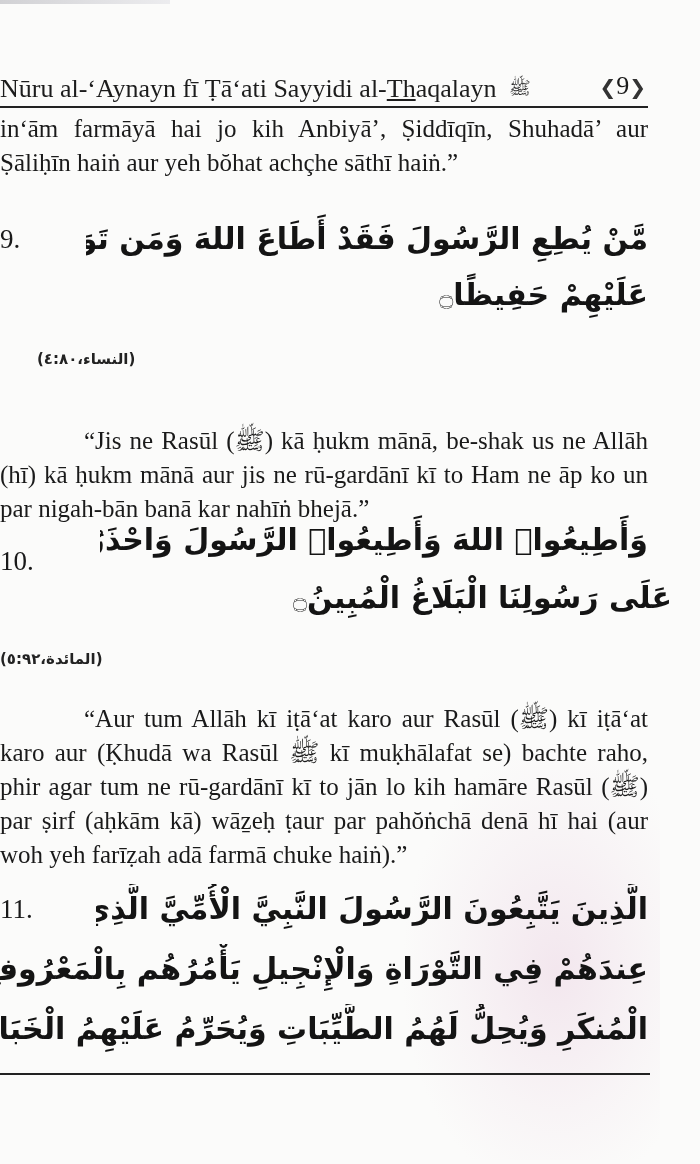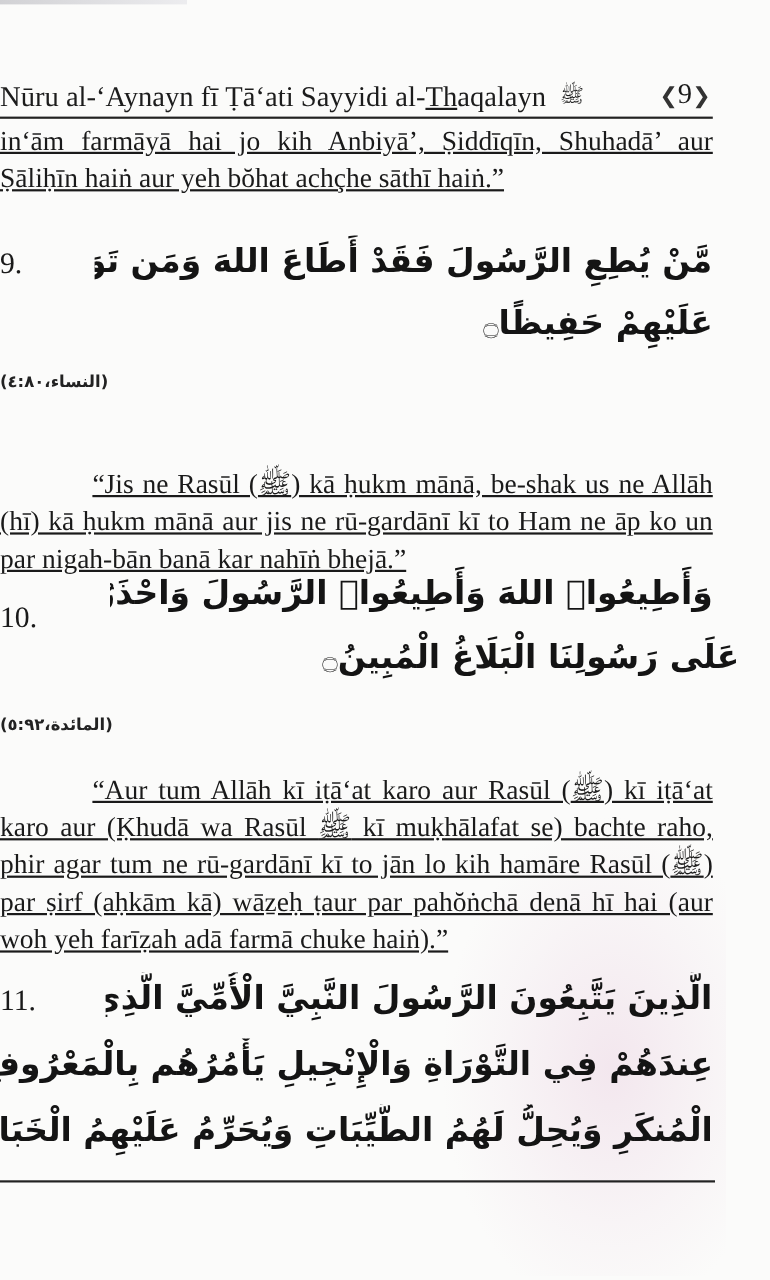--- a/index.html
+++ b/index.html
@@ -70,21 +70,20 @@
     }
 
     .para {
       position: absolute;
       left: 0;
       width: 648px;
       font-size: 25px;
       line-height: 34px;
       text-align: justify;
       color: #1a1a1a;
-      text-decoration: underline;
     }
     .para.indent { text-indent: 84px; margin-top: 16px; }
 
     .ar-line {
       position: absolute;
       left: 0;
       width: 648px;
       direction: rtl;
       font-family: "DejaVu Sans", sans-serif;
       font-weight: bold;
@@ -145,21 +144,21 @@
   </div>
 </div>
 
 <div class="para" style="top:112px;">in‘ām farmāyā hai jo kih Anbiyā’, Ṣiddīqīn, Shuhadā’ aur Ṣāliḥīn haiṅ aur yeh bŏhat achçhe sāthī haiṅ.”</div>
 
 <div class="verse-num" style="top:214px;">9.</div>
 <div class="ar-line" style="top:214px; left:86px; width:562px;">مَّنْ يُطِعِ الرَّسُولَ فَقَدْ أَطَاعَ اللهَ وَمَن تَوَلَّى فَمَا أَرْسَلْنَاكَ</div>
 <div class="ar-line short" style="top:270px;">
   <span>عَلَيْهِمْ حَفِيظًا</span><span class="ayah-end">۝</span>
 </div>
-<div class="ref" style="top:338px;">(النساء،٤:٨٠)</div>
+<div class="ref" style="top:350px;padding-left:37px;">(النساء،٤:٨٠)</div>
 <div class="para indent" style="top:408px;">“Jis ne Rasūl (ﷺ) kā ḥukm mānā, be-shak us ne Allāh (hī) kā ḥukm mānā aur jis ne rū-gardānī kī to Ham ne āp ko un par nigah-bān banā kar nahīṅ bhejā.”</div>
 
 <div class="verse-num" style="top:536px;">10.</div>
 <div class="ar-line" style="top:515px; left:100px; width:548px;">وَأَطِيعُوا۟ اللهَ وَأَطِيعُوا۟ الرَّسُولَ وَاحْذَرُوا۟ فَإِن تَوَلَّيْتُمْ فَاعْلَمُوٓا۟ أَنَّمَا</div>
 <div class="ar-line short" style="top:573px;margin-left:24px;">
   <span>عَلَى رَسُولِنَا الْبَلَاغُ الْمُبِينُ</span><span class="ayah-end">۝</span>
 </div>
 <div class="ref" style="top:650px;">(المائدة،٥:٩٢)</div>
 <div class="para indent" style="top:686px;">“Aur tum Allāh kī iṭā‘at karo aur Rasūl (ﷺ) kī iṭā‘at karo aur (Ḳhudā wa Rasūl ﷺ kī muḳhālafat se) bachte raho, phir agar tum ne rū-gardānī kī to jān lo kih hamāre Rasūl (ﷺ) par ṣirf (aḥkām kā) wāẕeḥ ṭaur par pahŏṅchā denā hī hai (aur woh yeh farīẓah adā farmā chuke haiṅ).”</div>
 

